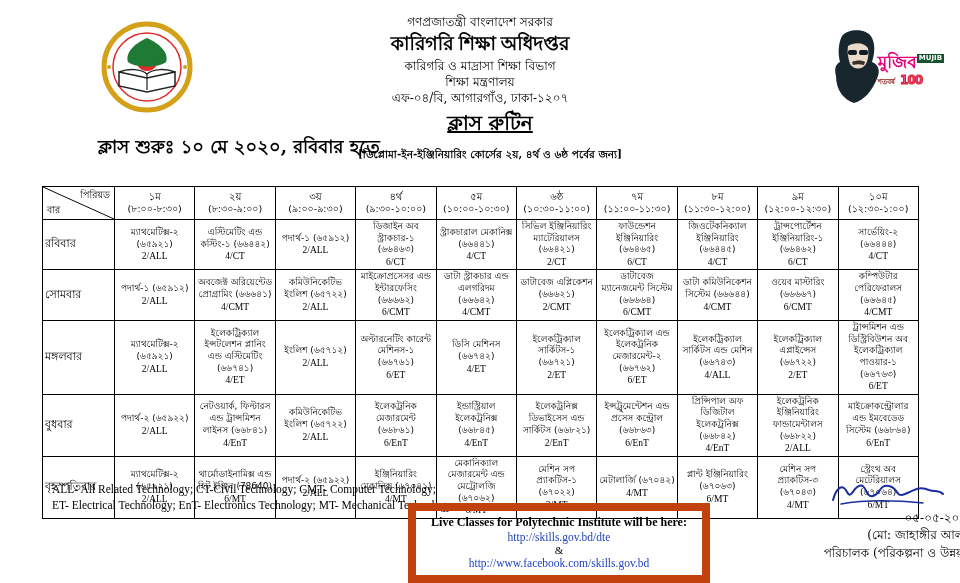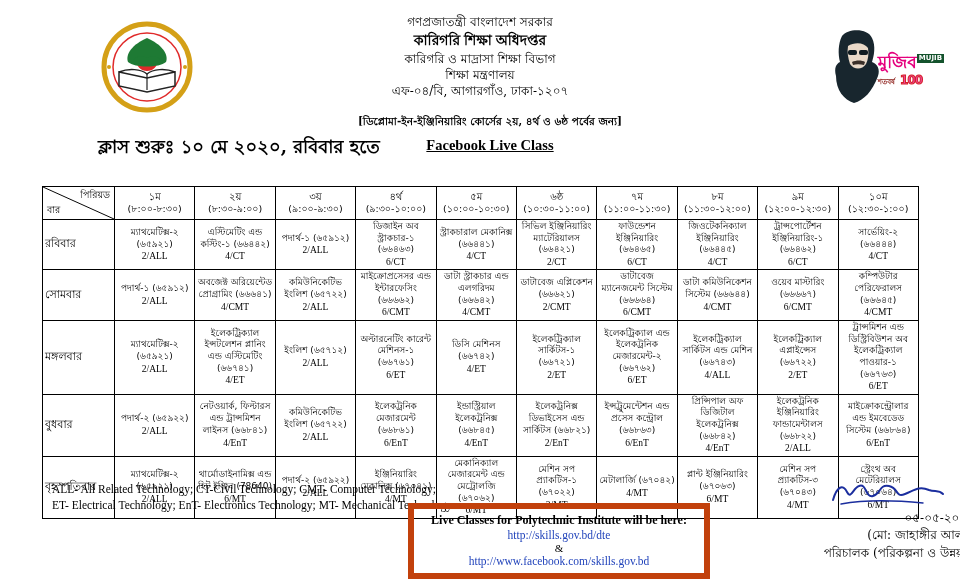--- a/index.html
+++ b/index.html
@@ -5,21 +5,21 @@
   * { margin:0; padding:0; box-sizing:border-box; }
   body { background:#e8e8e8; font-family:"DejaVu Sans", sans-serif; }
   .page {
     position:relative; width:960px; height:583px; margin:0 auto;
     background:#ffffff; color:#000; overflow:hidden;
   }
 
   
   .gov-header { position:absolute; top:14px; left:0; width:100%; text-align:center; line-height:1.35; }
   .gov-header .h-small { font-size:12px; font-family:"DejaVu Serif", serif; }
-  .gov-header .h-big   { font-size:14px; font-weight:bold; font-family:Liberation Sans, sans-serif; margin:1px 0; }
+  .gov-header .h-big   { font-size:19px; font-weight:bold; font-family:Liberation Serif, serif; margin:1px 0; }
 
   .seal { position:absolute; left:95px; top:20px; width:104px; height:94px; }
   .mujib { position:absolute; left:828px; top:24px; width:116px; height:82px; }
   .mujib-text { position:absolute; right:0; top:30px; text-align:left; line-height:1; }
   .mujib-bn { font-size:17px; font-weight:bold; color:#e5007d; font-family:"DejaVu Serif", serif; }
   .mujib-en { display:inline-block; background:#14532d; color:#fff; font-size:7px; font-weight:bold; padding:1px 2px; vertical-align:top; }
   .mujib-100 { font-size:12px; font-weight:bold; color:#ec4899; -webkit-text-stroke:1px #d61f26; letter-spacing:-1px; }
   .mujib-sub { font-size:7px; color:#8c1d18; font-weight:bold; }
 
   
@@ -47,21 +47,21 @@
   td.cell .code::before { content:"("; }
   td.cell .code::after { content:")"; }
   td.cell .grp { display:block; font-size:9.5px; font-family:"Liberation Serif", serif; }
   tr.r1 td { height:46px; } tr.r2 td { height:46px; } tr.r3 td { height:56px; }
   tr.r4 td { height:54px; } tr.r5 td { height:54px; }
 
   
   .legend { position:absolute; left:52px; top:482px; font-size:11.5px; line-height:1.35; font-family:"Liberation Serif", serif; }
   .live-box {
     position:absolute; left:408px; top:503px; width:302px;
-    border:6px solid #c2410c; text-align:center; padding:4px 6px 6px;
+    border:8px solid #c2410c; text-align:center; padding:4px 6px 6px;
     font-family:"Liberation Serif", serif;
   }
   .live-box .lb-title { font-size:12px; font-weight:bold; }
   .live-box a { color:#2244bb; font-size:11.5px; text-decoration:none; display:block; margin-top:1px; }
   .live-box .amp { font-size:11px; margin-top:1px; }
   .sign-block { position:absolute; left:800px; top:478px; width:175px; text-align:right; }
   .sign-svg { display:block; margin:0 auto; }
   .sign-line { font-size:12px; line-height:1.45; font-family:"DejaVu Serif", serif; }
 </style>
 </head>
@@ -102,22 +102,22 @@
     </svg>
     <div class="mujib-text">
       <span class="mujib-bn">মুজিব</span><span class="mujib-en">MUJIB</span><br>
       <span class="mujib-sub">শতবর্ষ</span>
       <span class="mujib-100">100</span>
     </div>
   </div>
 
   <div class="start-note">ক্লাস শুরুঃ ১০ মে ২০২০, রবিবার হতে</div>
   <div class="title-block">
+    <span class="main-title">ক্লাস রুটিন</span>
     <div class="sub-title">[ডিপ্লোমা-ইন-ইঞ্জিনিয়ারিং কোর্সের ২য়, ৪র্থ ও ৬ষ্ঠ পর্বের জন্য]</div>
-    <div class="fb-title">Facebook Live Class</div>
   </div>
 
   <table class="routine">
     <colgroup>
       <col style="width:72px">
       <col span="10" style="width:80.4px">
     </colgroup>
     <thead>
       <tr id="period-header-row">
         <th class="corner">

